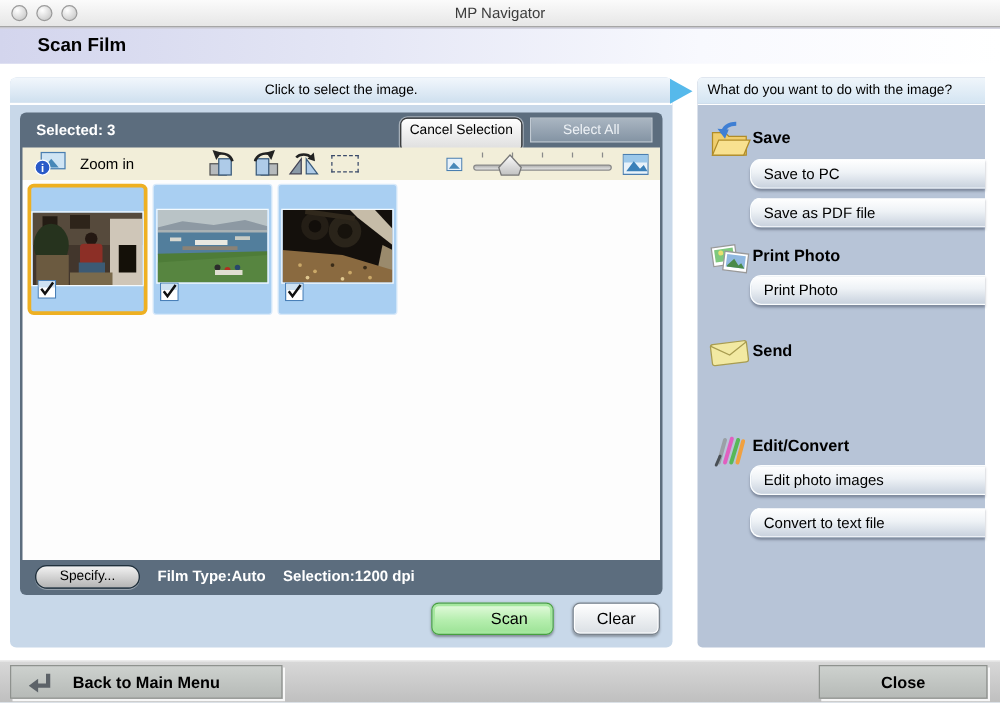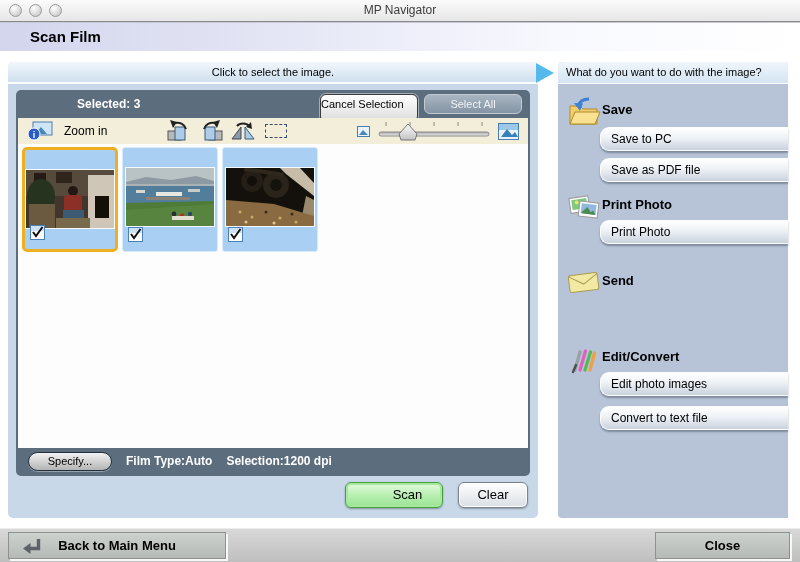--- a/index.html
+++ b/index.html
@@ -23,27 +23,27 @@
 
   
   .left-panel { position:absolute; left:8px; top:62px; width:530px; height:456px;
     background:#c8d8e9; border-radius:5px; }
   .left-header { position:absolute; left:0; top:0; width:100%; height:22px;
     background:linear-gradient(#f2f7fc,#cfe0ef); border-radius:5px 5px 0 0;
     border-bottom:2px solid #fff; text-align:center; line-height:20px; font-size:11px; color:#000; }
 
   .dark-box { position:absolute; left:8px; top:28px; width:514px; height:386px;
     background:#5c6d7e; border-radius:5px; }
-  .selected-label { position:absolute; left:13px; top:7px; font-size:12px; font-weight:bold; color:#fff;margin-left:48px; }
+  .selected-label { position:absolute; left:13px; top:7px; font-size:12px; font-weight:bold; color:#fff; }
   .btn-cancel-sel { position:absolute; right:112px; top:4px; width:98px; height:28px;
     background:linear-gradient(#ffffff,#dcdcdc); border:1px solid #3c3c3c; border-radius:6px;
-    font-size:11px; color:#000; line-height:18px; cursor:default;
+    font-size:11px; color:#000; text-align:center; line-height:18px; cursor:default;
     box-shadow:0 0 0 1px rgba(255,255,255,.45); }
   .btn-select-all { position:absolute; right:8px; top:4px; width:98px; height:20px;
-    background:linear-gradient(#a9b5c1,#8494a4); border:1px solid #c2cbd4; border-radius:6px;
+    background:linear-gradient(#a9b5c1,#8494a4); border:1px solid #c2cbd4; border-radius:0;
     font-size:11px; color:#eef2f6; text-align:center; line-height:18px; }
 
   .toolbar { position:absolute; left:2px; top:28px; width:510px; height:26px;
     background:#f2eed9; display:flex; align-items:center; padding:0 6px; }
   .tb-zoom-label { font-size:12px; color:#000; margin-left:8px; }
   .tb-gap { width:56px; }
   .tb-ic { margin:0 3px; display:flex; align-items:center; }
   .dashed-rect { width:22px; height:14px; border:1px dashed #3a4a6a; margin:0 6px; }
   .tb-right { margin-left:auto; display:flex; align-items:center; gap:5px; }
 

